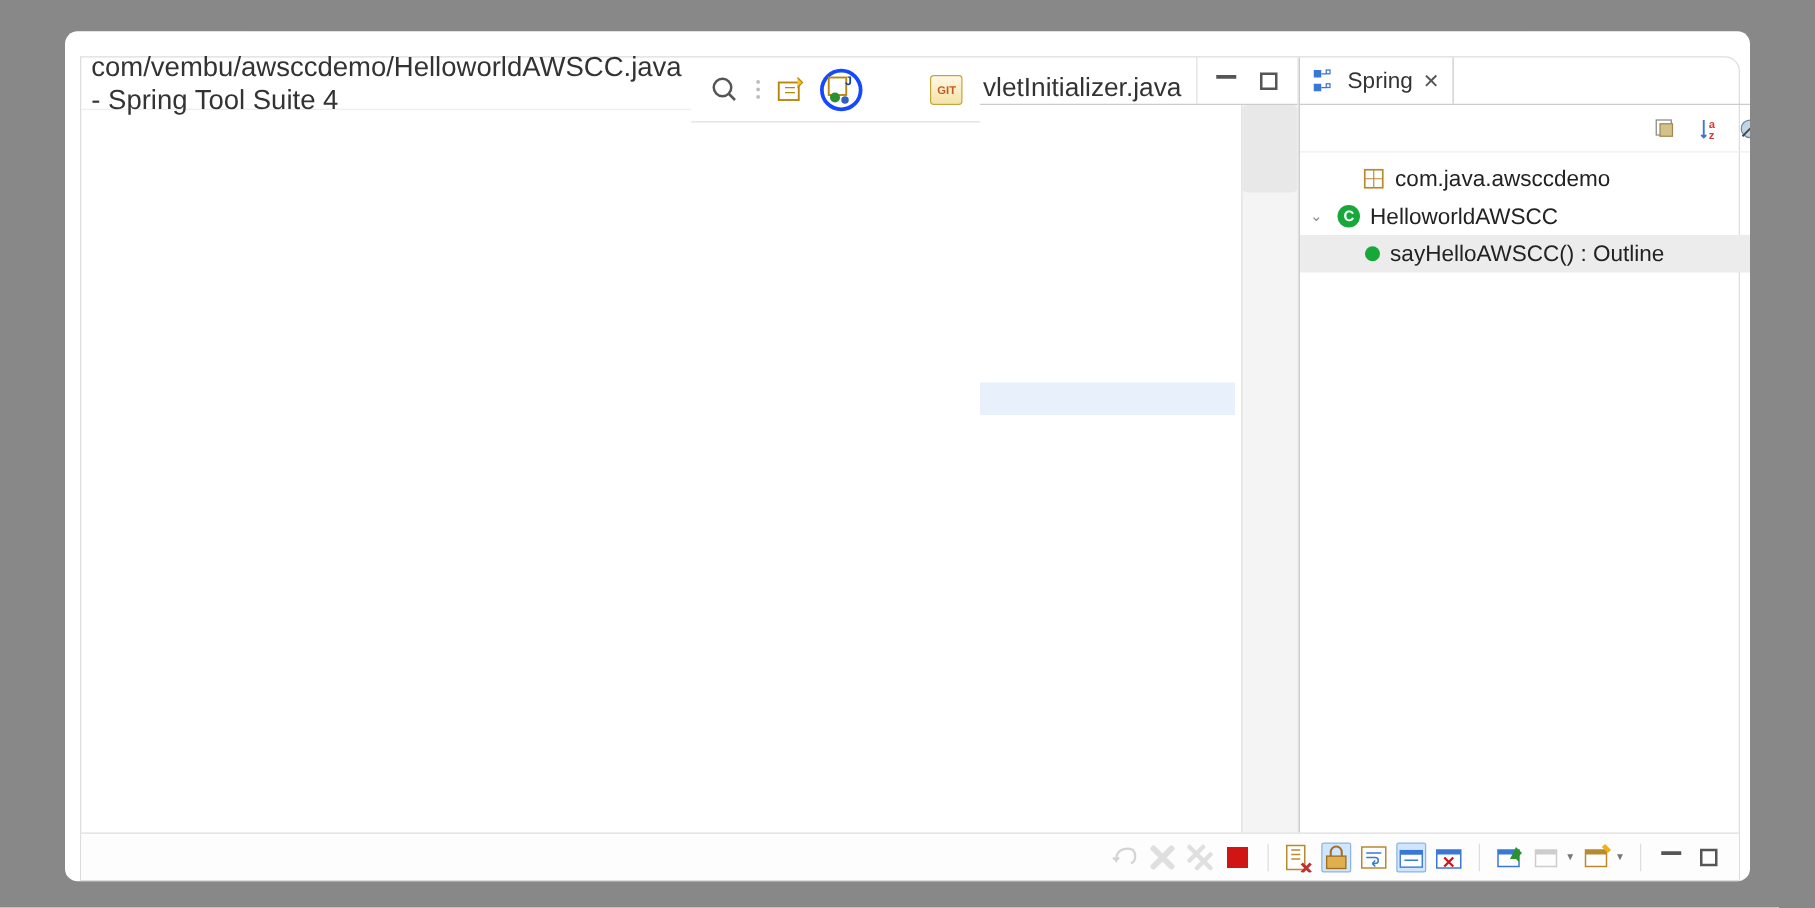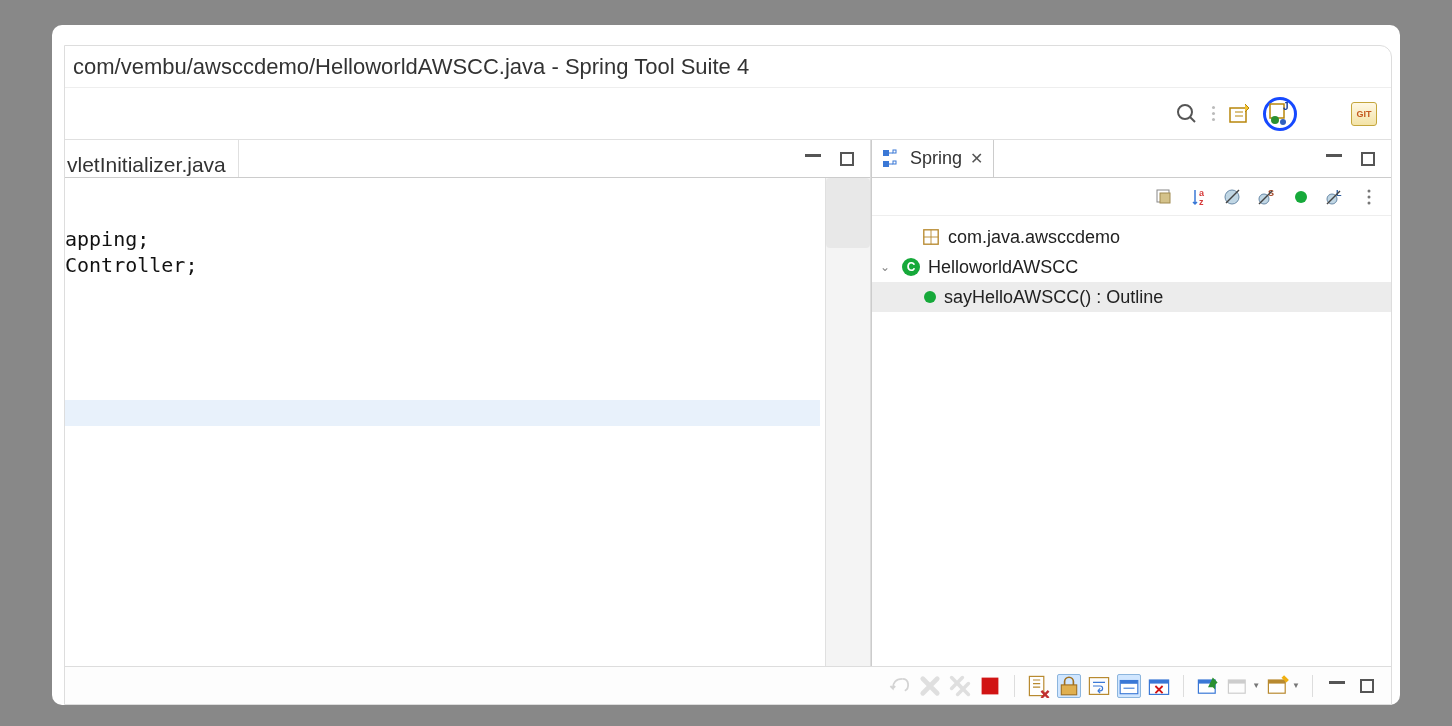--- a/index.html
+++ b/index.html
@@ -37,21 +37,21 @@
 .window {
   position: absolute;
   left: 12px;
   top: 20px;
   width: 1328px;
   height: 660px;
   background: #fff;
   border: 1px solid #ddd;
   border-top-right-radius: 12px;
   display: flex;
-  flex-direction: column;
+  flex-direction: row;
 }
 .titlebar {
   height: 42px;
   display: flex;
   align-items: center;
   padding: 0 8px;
   font-size: 22px;
   color: #333;
   border-bottom: 1px solid #eee;
 }
@@ -254,22 +254,20 @@
             <span class="icon-btn">
                 <span class="minimize-icon"></span>
               </span>
             <span class="icon-btn">
                 <span class="maximize-icon"></span>
               </span>
           </div>
         </div>
         <div class="editor-body">
           <div class="editor-highlight"></div>
-          <div class="editor-text"><span>apping;</span>
-<span>Controller;</span></div>
           <div class="editor-scrollbar"></div>
         </div>
       </div>
 
       <div class="outline-area">
         <div class="outline-tabs">
           <div class="outline-tab">
             <svg width="20" height="20" viewBox="0 0 20 20">
                 <rect x="1" y="1" width="6" height="6" fill="#3a78d6"></rect>
                 <rect x="1" y="12" width="6" height="6" fill="#3a78d6"></rect>

